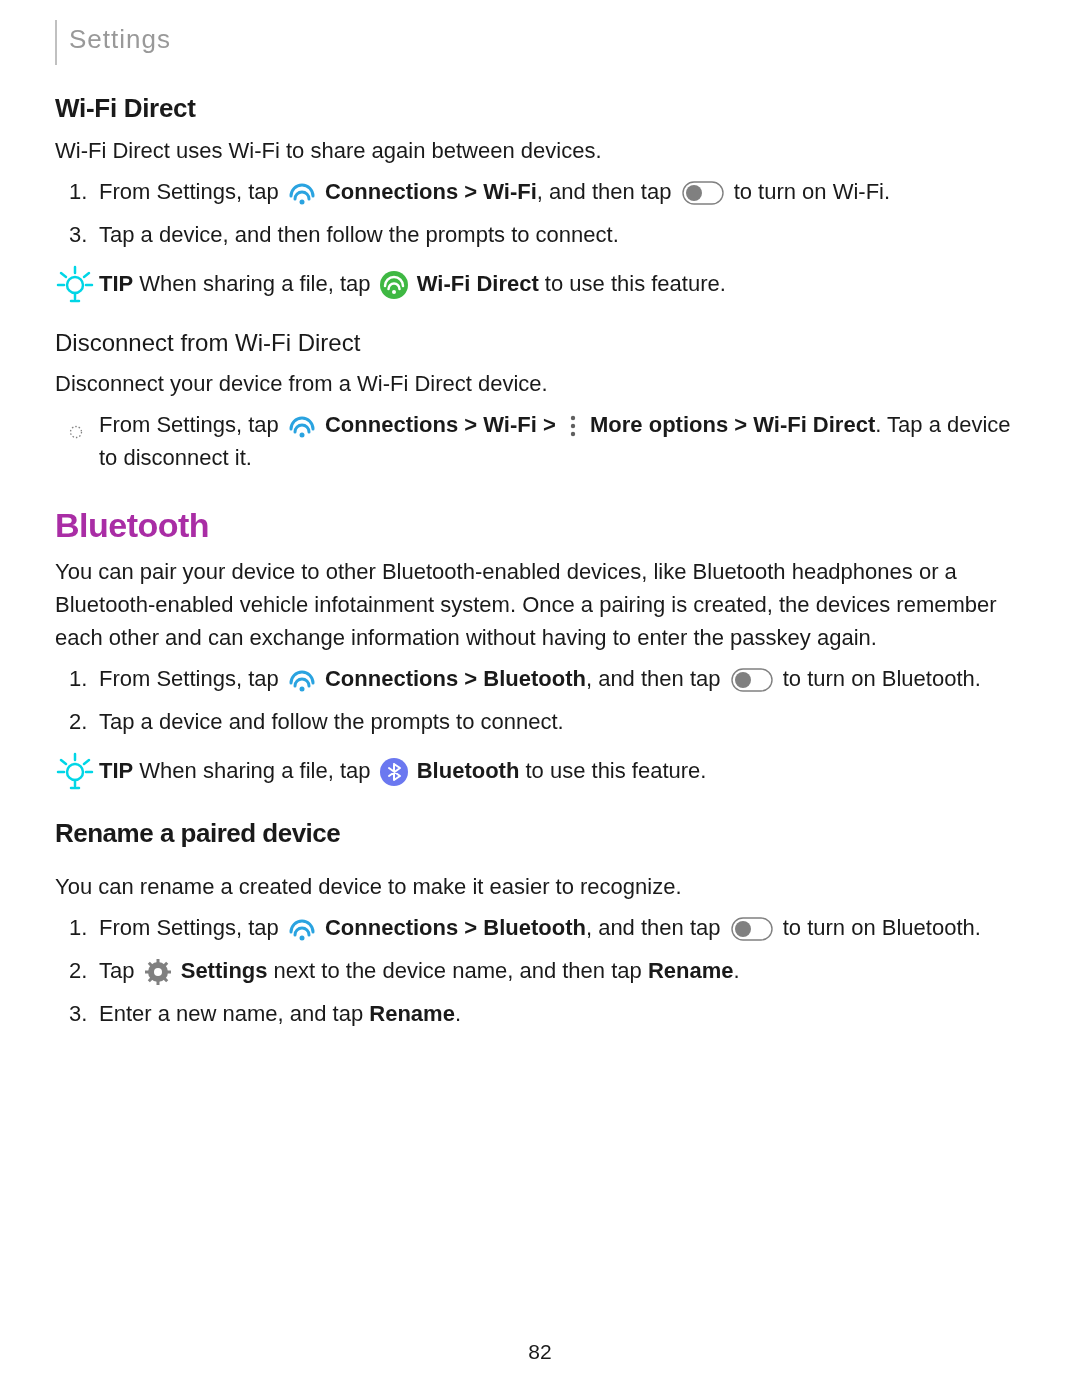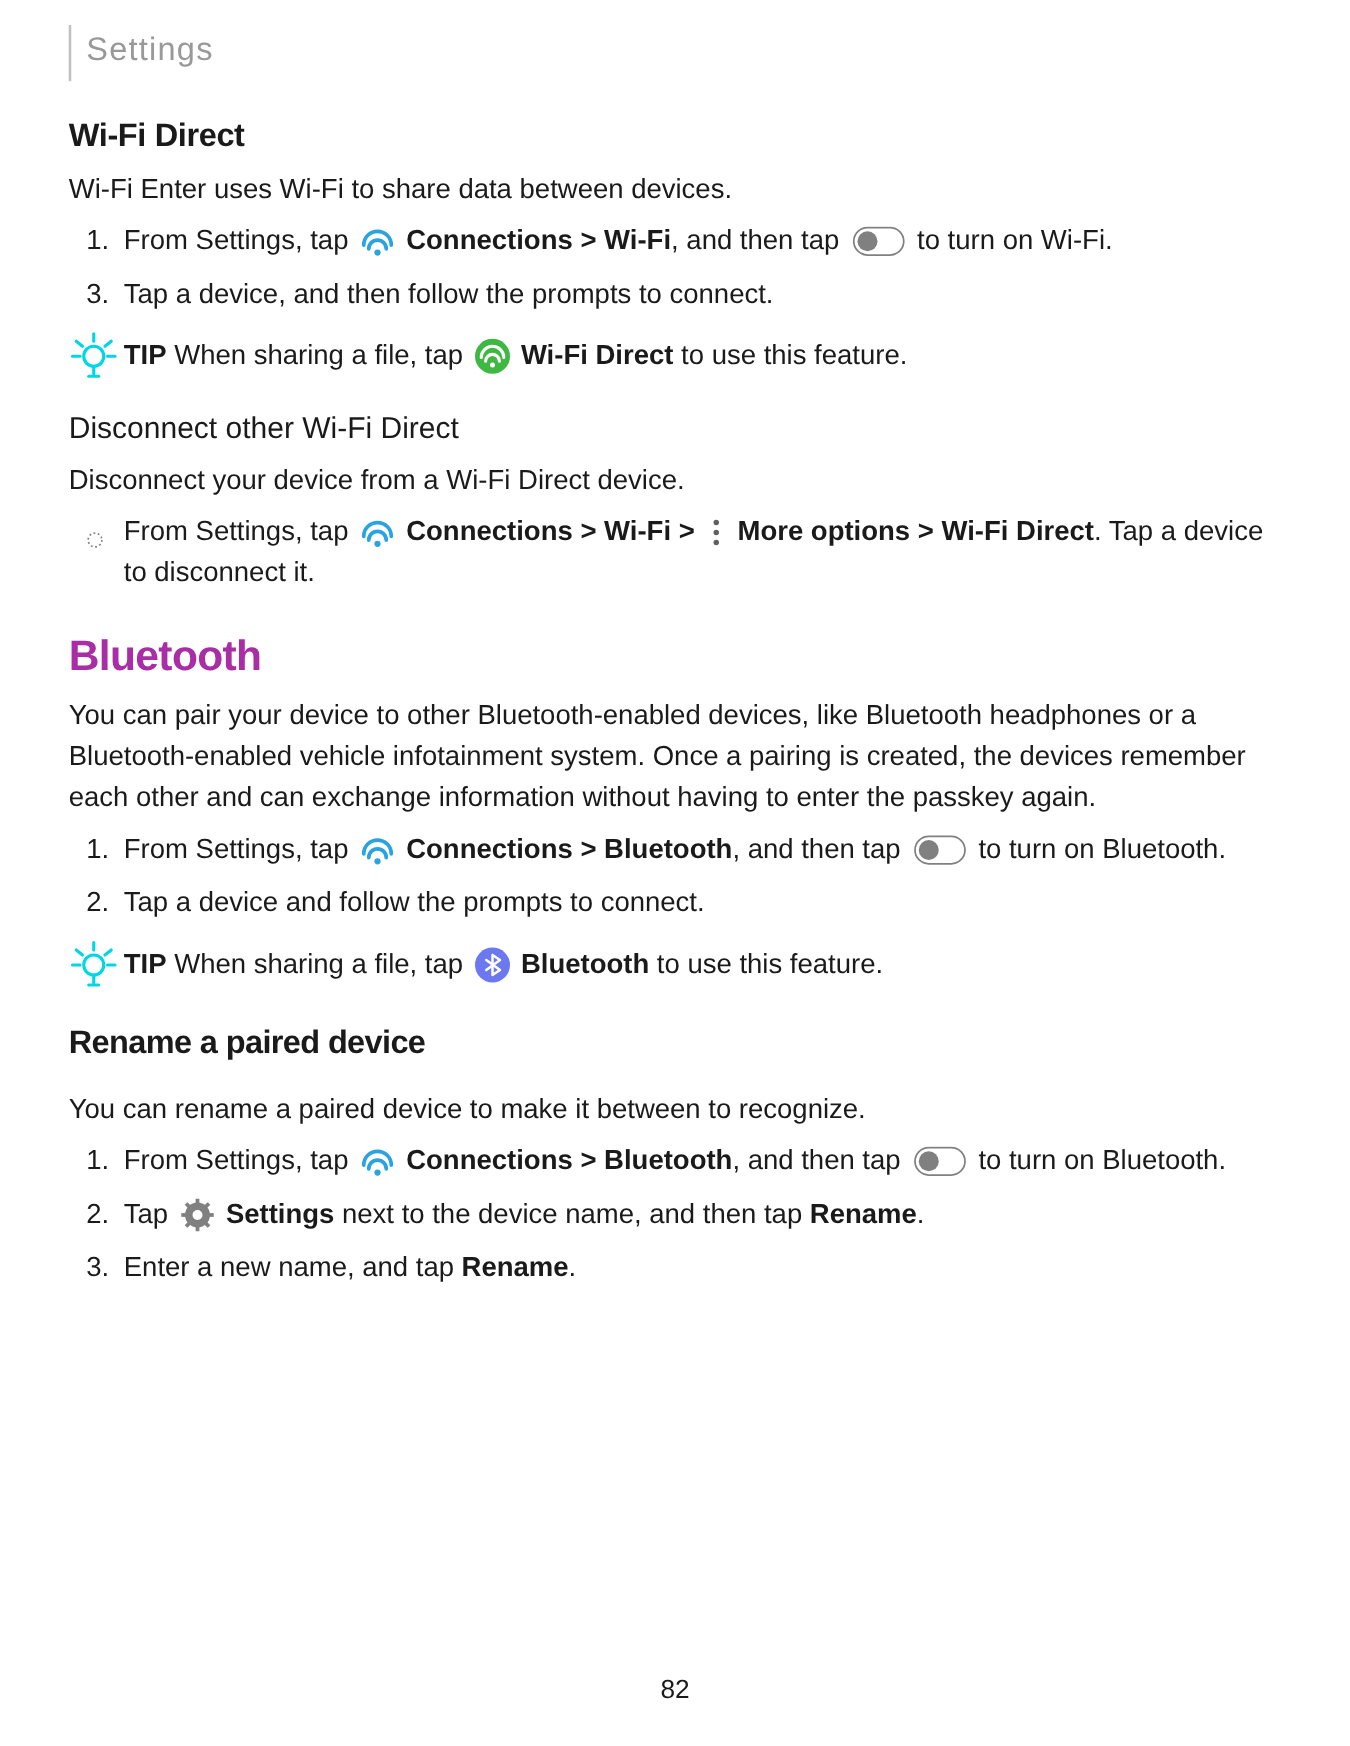--- a/index.html
+++ b/index.html
@@ -170,21 +170,21 @@
     </g>
     <g id="dotted-circle">
       <circle cx="7" cy="7" r="5.5" fill="none" stroke="#808080" stroke-width="1.3" stroke-dasharray="1.5 2"></circle>
     </g>
   </defs>
 </svg>
 
 <div class="page-header">Settings</div>
 
 <div class="h-bold">Wi-Fi Direct</div>
-<p>Wi-Fi Enter uses Wi-Fi to share data between devices.</p>
+<p>Wi-Fi Direct uses Wi-Fi to share again between devices.</p>
 <ol>
   <li data-num="1">
     <span>From Settings, tap </span><span class="inline-icon"><svg viewBox="0 0 28 28">
           <use href="#wifi-arc"></use>
         </svg></span><span class="b"> Connections &gt; Wi-Fi</span><span>, and then tap </span><span class="toggle-icon"><svg viewBox="0 0 42 24">
           <use href="#toggle-off"></use>
         </svg></span><span> to turn on Wi-Fi.</span>
   </li>
   <li data-num="3">Tap a device, and then follow the prompts to connect.</li>
 </ol>
@@ -192,21 +192,21 @@
   <span class="tip-icon"><svg viewBox="0 0 40 40">
         <use href="#tip-bulb"></use>
       </svg></span>
   <span>
     <span class="b">TIP</span><span> When sharing a file, tap </span><span class="inline-icon round" style="background:#3fb843"><svg viewBox="0 0 28 28">
           <use href="#wifi-arc-white"></use>
         </svg></span><span class="b"> Wi-Fi Direct</span><span> to use this feature.</span>
   </span>
 </div>
 
-<div class="h-sub">Disconnect other Wi-Fi Direct</div>
+<div class="h-sub">Disconnect from Wi-Fi Direct</div>
 <p>Disconnect your device from a Wi-Fi Direct device.</p>
 <ul class="circ">
   <li>
     <span class="circ-icon"><svg viewBox="0 0 14 14">
           <use href="#dotted-circle"></use>
         </svg></span>
     <span>From Settings, tap </span><span class="inline-icon"><svg viewBox="0 0 28 28">
           <use href="#wifi-arc"></use>
         </svg></span><span class="b"> Connections &gt; Wi-Fi &gt; </span><span class="dots-icon"><svg viewBox="0 0 14 24">
           <use href="#dots"></use>
@@ -231,21 +231,21 @@
         <use href="#tip-bulb"></use>
       </svg></span>
   <span>
     <span class="b">TIP</span><span> When sharing a file, tap </span><span class="inline-icon round" style="background:#6b78f0"><svg viewBox="0 0 28 28">
           <use href="#bt-white"></use>
         </svg></span><span class="b"> Bluetooth</span><span> to use this feature.</span>
   </span>
 </div>
 
 <div class="h-bold-sub">Rename a paired device</div>
-<p>You can rename a paired device to make it between to recognize.</p>
+<p>You can rename a created device to make it easier to recognize.</p>
 <ol>
   <li data-num="1">
     <span>From Settings, tap </span><span class="inline-icon"><svg viewBox="0 0 28 28">
           <use href="#wifi-arc"></use>
         </svg></span><span class="b"> Connections &gt; Bluetooth</span><span>, and then tap </span><span class="toggle-icon"><svg viewBox="0 0 42 24">
           <use href="#toggle-off"></use>
         </svg></span><span> to turn on Bluetooth.</span>
   </li>
   <li data-num="2">
     <span>Tap </span><span class="inline-icon"><svg viewBox="0 0 28 28">

